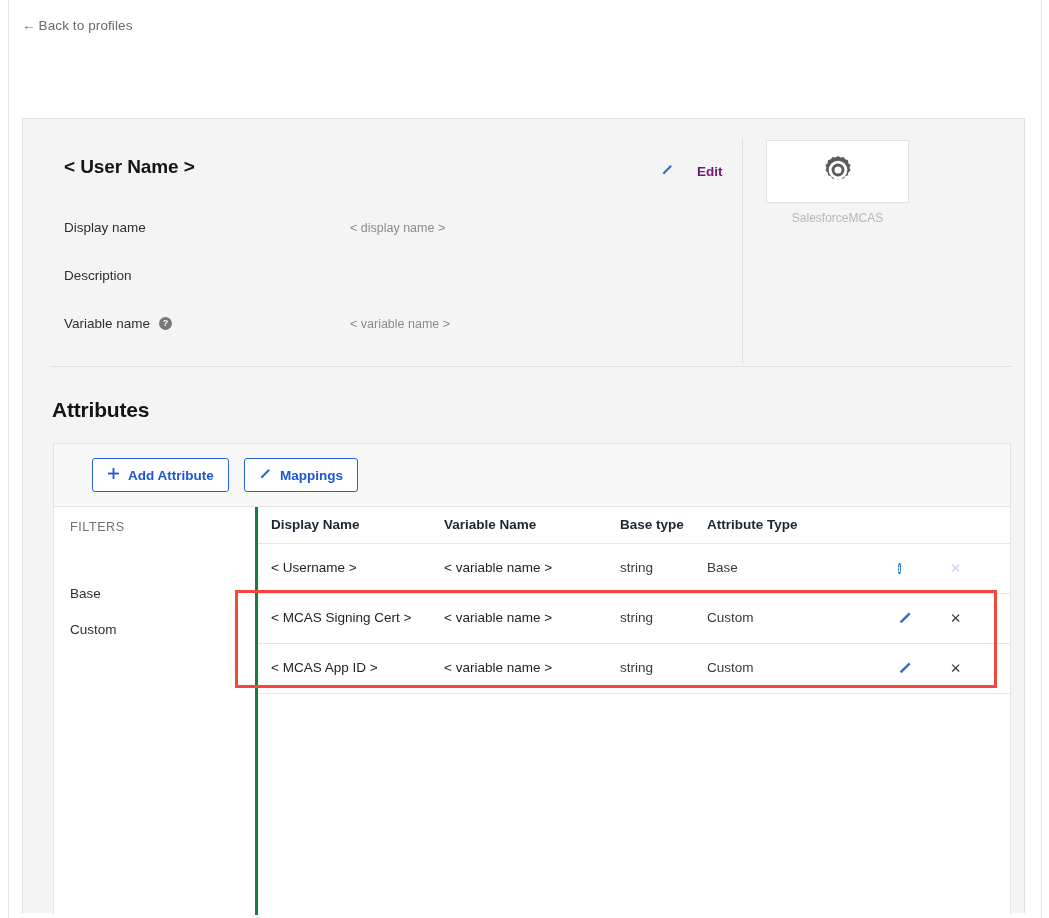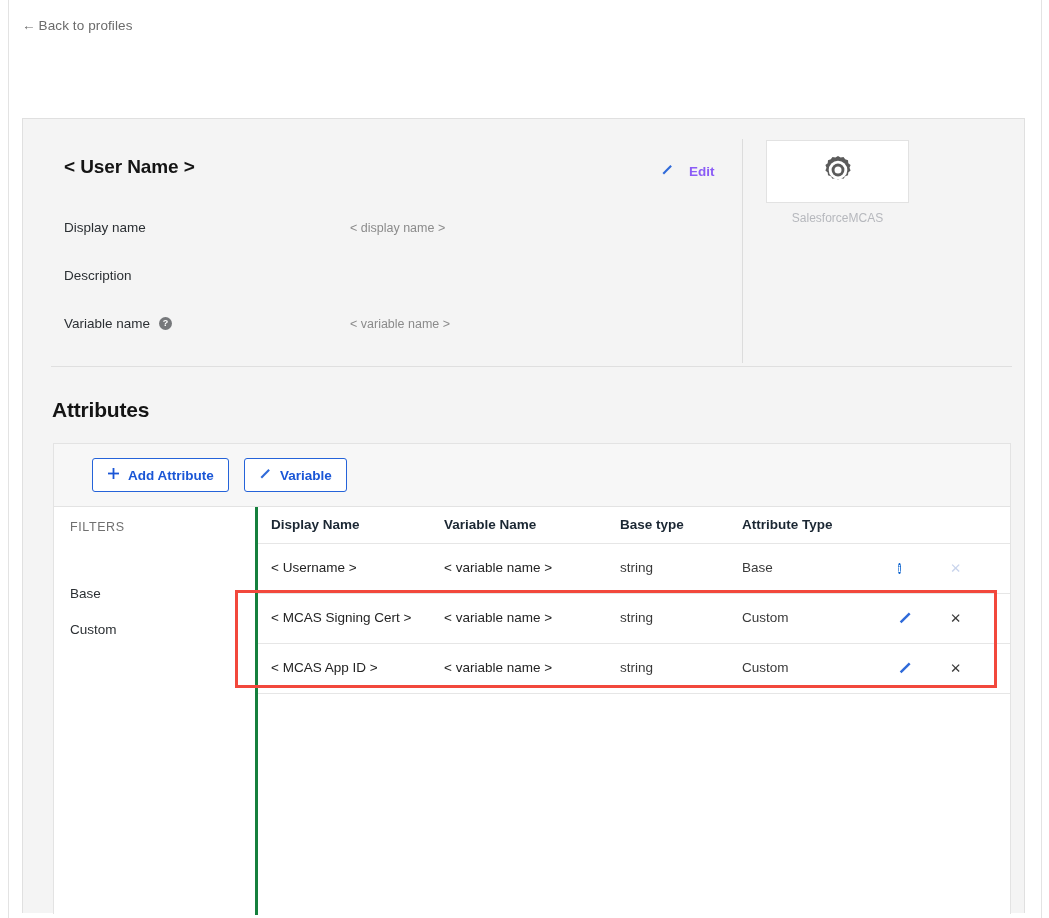--- a/index.html
+++ b/index.html
@@ -85,22 +85,22 @@
     font-weight: bold;
     color: #141414;
     letter-spacing: -0.1px;
   }
   .edit-link {
     position: absolute;
     left: 638px;
     top: 44px;
     display: flex;
     align-items: center;
-    gap: 15px;
-    color: #8b5cf6;
+    gap: 23px;
+    color: #701a75;
     font-size: 13.5px;
     font-weight: bold;
     text-decoration: none;
     cursor: pointer;
   }
 
   .field-row { position: absolute; left: 41px; font-size: 13.5px; }
   .field-label { color: #2b2f33; }
   .field-value {
     position: absolute;
@@ -291,21 +291,21 @@
     top: 16px;
     font-size: 13.5px;
     color: #3a3a3a;
     white-space: nowrap;
   }
   .grid-row .cell.dark { color: #242424; }
 
   .c0 { left: 13px; }
   .c1 { left: 186px; }
   .c2 { left: 362px; }
-  .c3 { left: 484px; }
+  .c3 { left: 449px; }
 
   .act-edit  { left: 640px; top: 14px; cursor: pointer; }
   .act-close { left: 692px; top: 12px; cursor: pointer; font-size: 17px; color: #1a66d6; }
   .act-close.muted { color: #c9d4ec; }
 
   .info-badge {
     width: 15px; height: 15px;
     border-radius: 50%;
     background: #0b63cf;
     color: #fff;
@@ -399,21 +399,21 @@
             </svg>
           </span>
           <span>Add Attribute</span>
         </button>
         <button class="btn btn-map">
           <span>
             <svg width="13" height="13" viewBox="0 0 13 13">
               <path d="M1.5 11.2 L9.4 3.3 L10.9 4.8 L3 12.7 Z" fill="#2f6ad9" transform="translate(0,-1.2)"></path>
             </svg>
           </span>
-          <span>Variable</span>
+          <span>Mappings</span>
         </button>
       </div>
 
       <div class="table-area">
 
         <div class="filters">
           <div class="filters-title">FILTERS</div>
           <div class="filter-item" style="top:69px;">Base</div>
           <div class="filter-item" style="top:105px;">Custom</div>
         </div>

